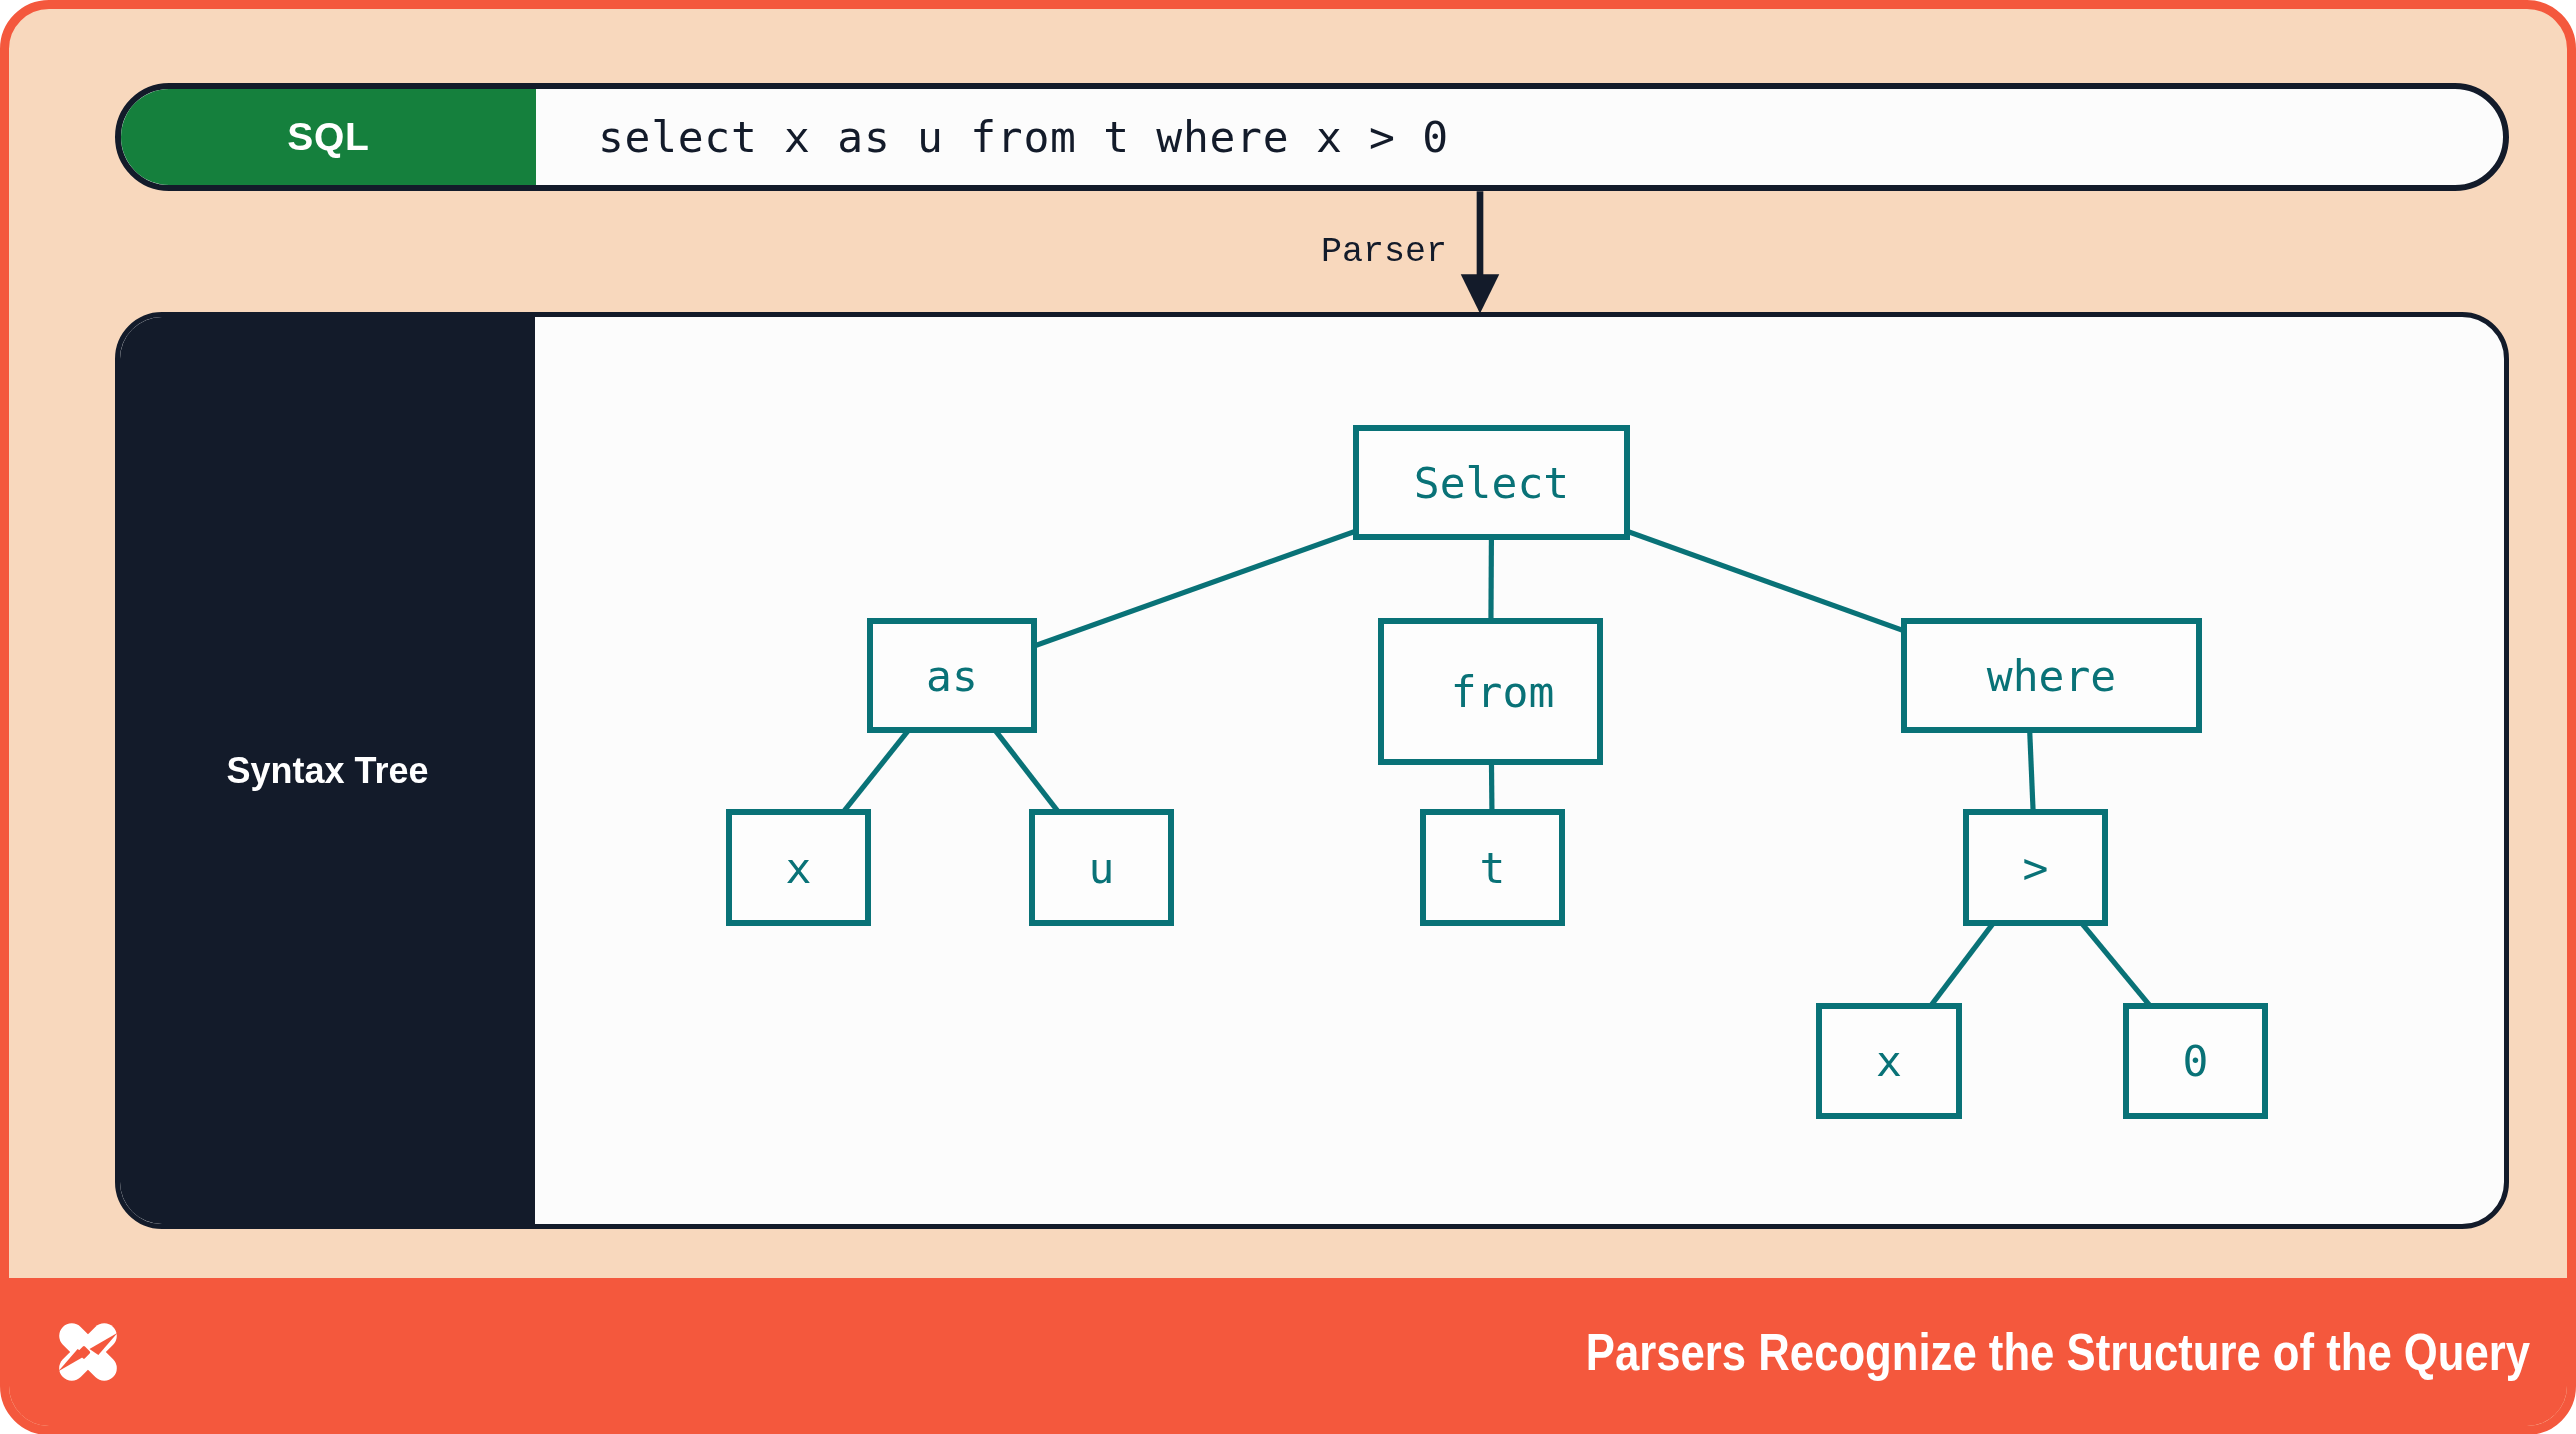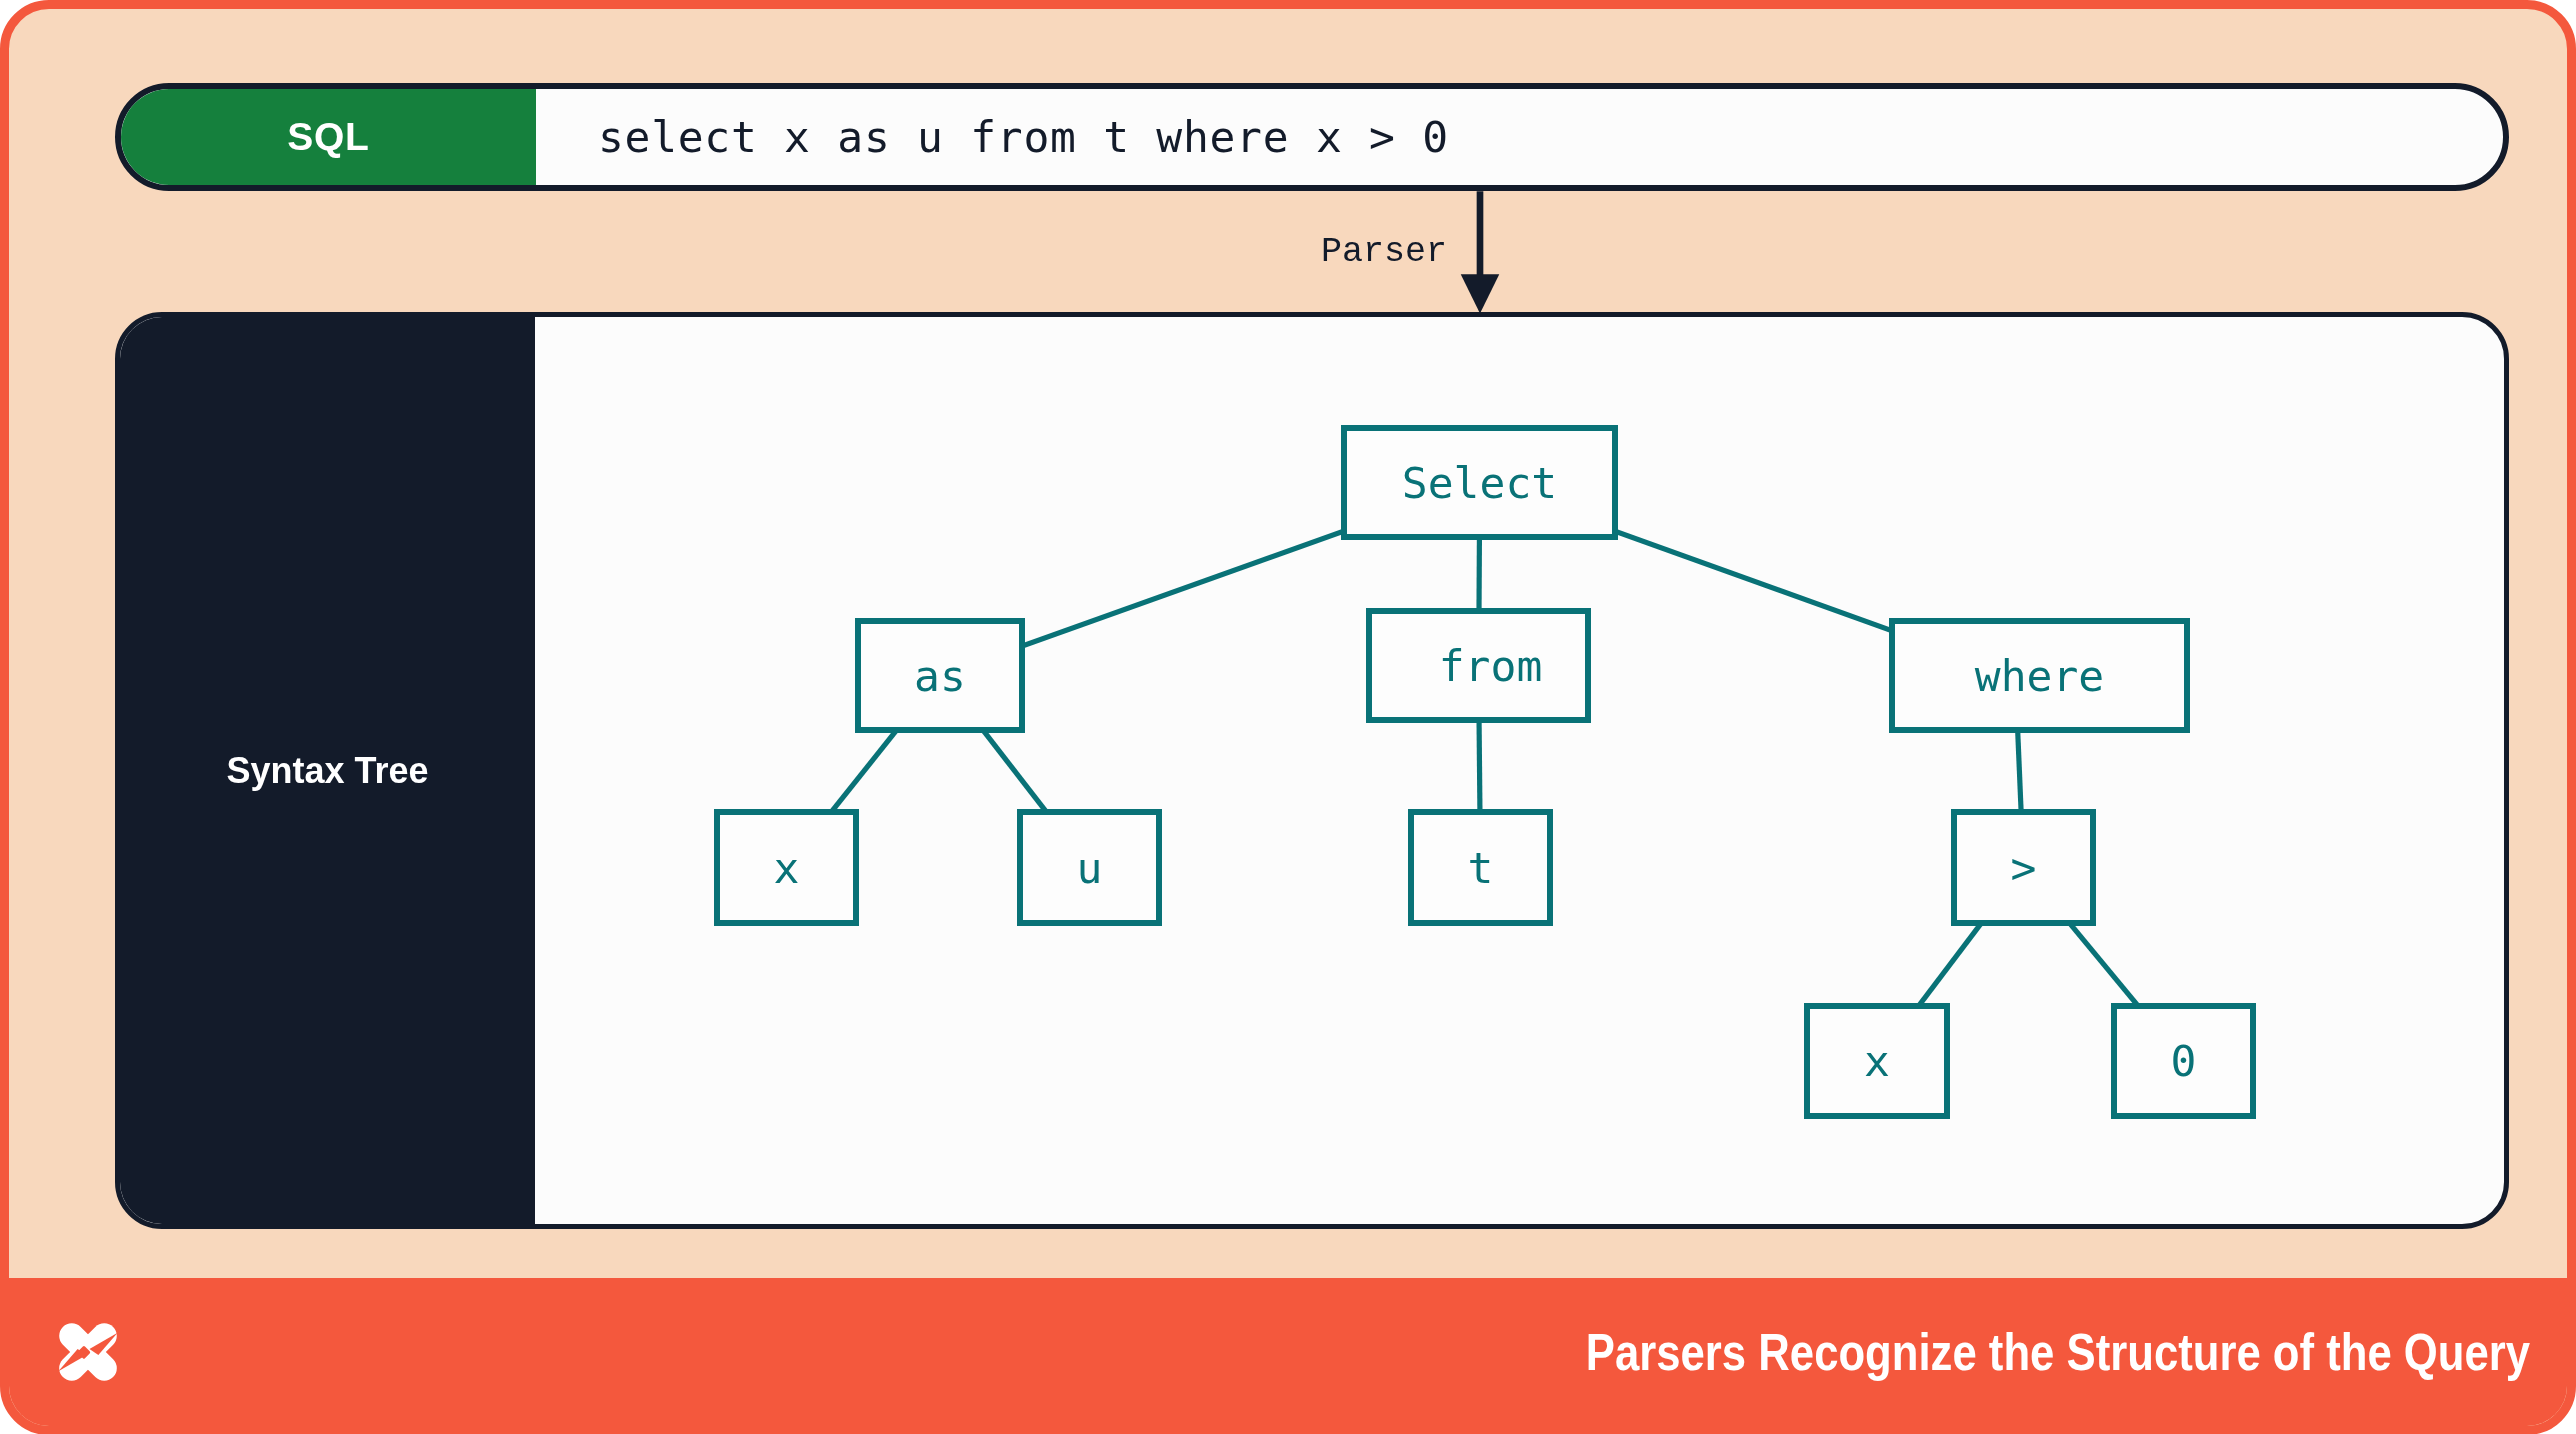--- a/index.html
+++ b/index.html
@@ -45,32 +45,32 @@
   .panel {
     position:absolute; left:106px; top:303px; width:2394px; height:917px;
     box-sizing:border-box; border:5.2px solid #131b2a; border-radius:47px;
     background:#fcfcfc; overflow:hidden; display:flex; align-items:stretch;
   }
   .panel .label-section {
     width:415px; flex:0 0 415px; background:#131b2a; color:#ffffff;
     display:flex; align-items:center; justify-content:center;
     font-size:36px; font-weight:bold;
   }
-  .panel .tree-area { position:relative; flex:1; }
+  .panel .tree-area { position:relative; flex:1;margin-left:12px; }
   .edges-svg { position:absolute; left:0; top:0; z-index:1; }
 
   .node {
     position:absolute; z-index:2; box-sizing:border-box;
     border:6px solid #097277; background:#fdfdfd;
     display:flex; align-items:center; justify-content:center;
     font-family:"DejaVu Sans Mono", monospace; font-size:43px; color:#097277;
   }
   .node-select { left:806px; top:108px;  width:277px; height:115px; }
   .node-as     { left:320px;  top:301px;  width:170px; height:115px; }
-  .node-from   { left:831px; top:291px;  width:225px; height:115px;padding-left:24px; }
+  .node-from   { left:831px; top:301px;  width:225px; height:147px;padding-left:24px; }
   .node-where  { left:1354px; top:301px;  width:301px; height:115px; }
   .node-x1     { left:179px;  top:492px;  width:145px; height:117px; }
   .node-u      { left:482px;  top:492px;  width:145px; height:117px; }
   .node-t      { left:873px; top:492px;  width:145px; height:117px; }
   .node-gt     { left:1416px; top:492px;  width:145px; height:117px; }
   .node-x2     { left:1269px; top:686px;  width:146px; height:116px; }
   .node-zero   { left:1576px; top:686px;  width:145px; height:116px; }
 
   
   .footer {

